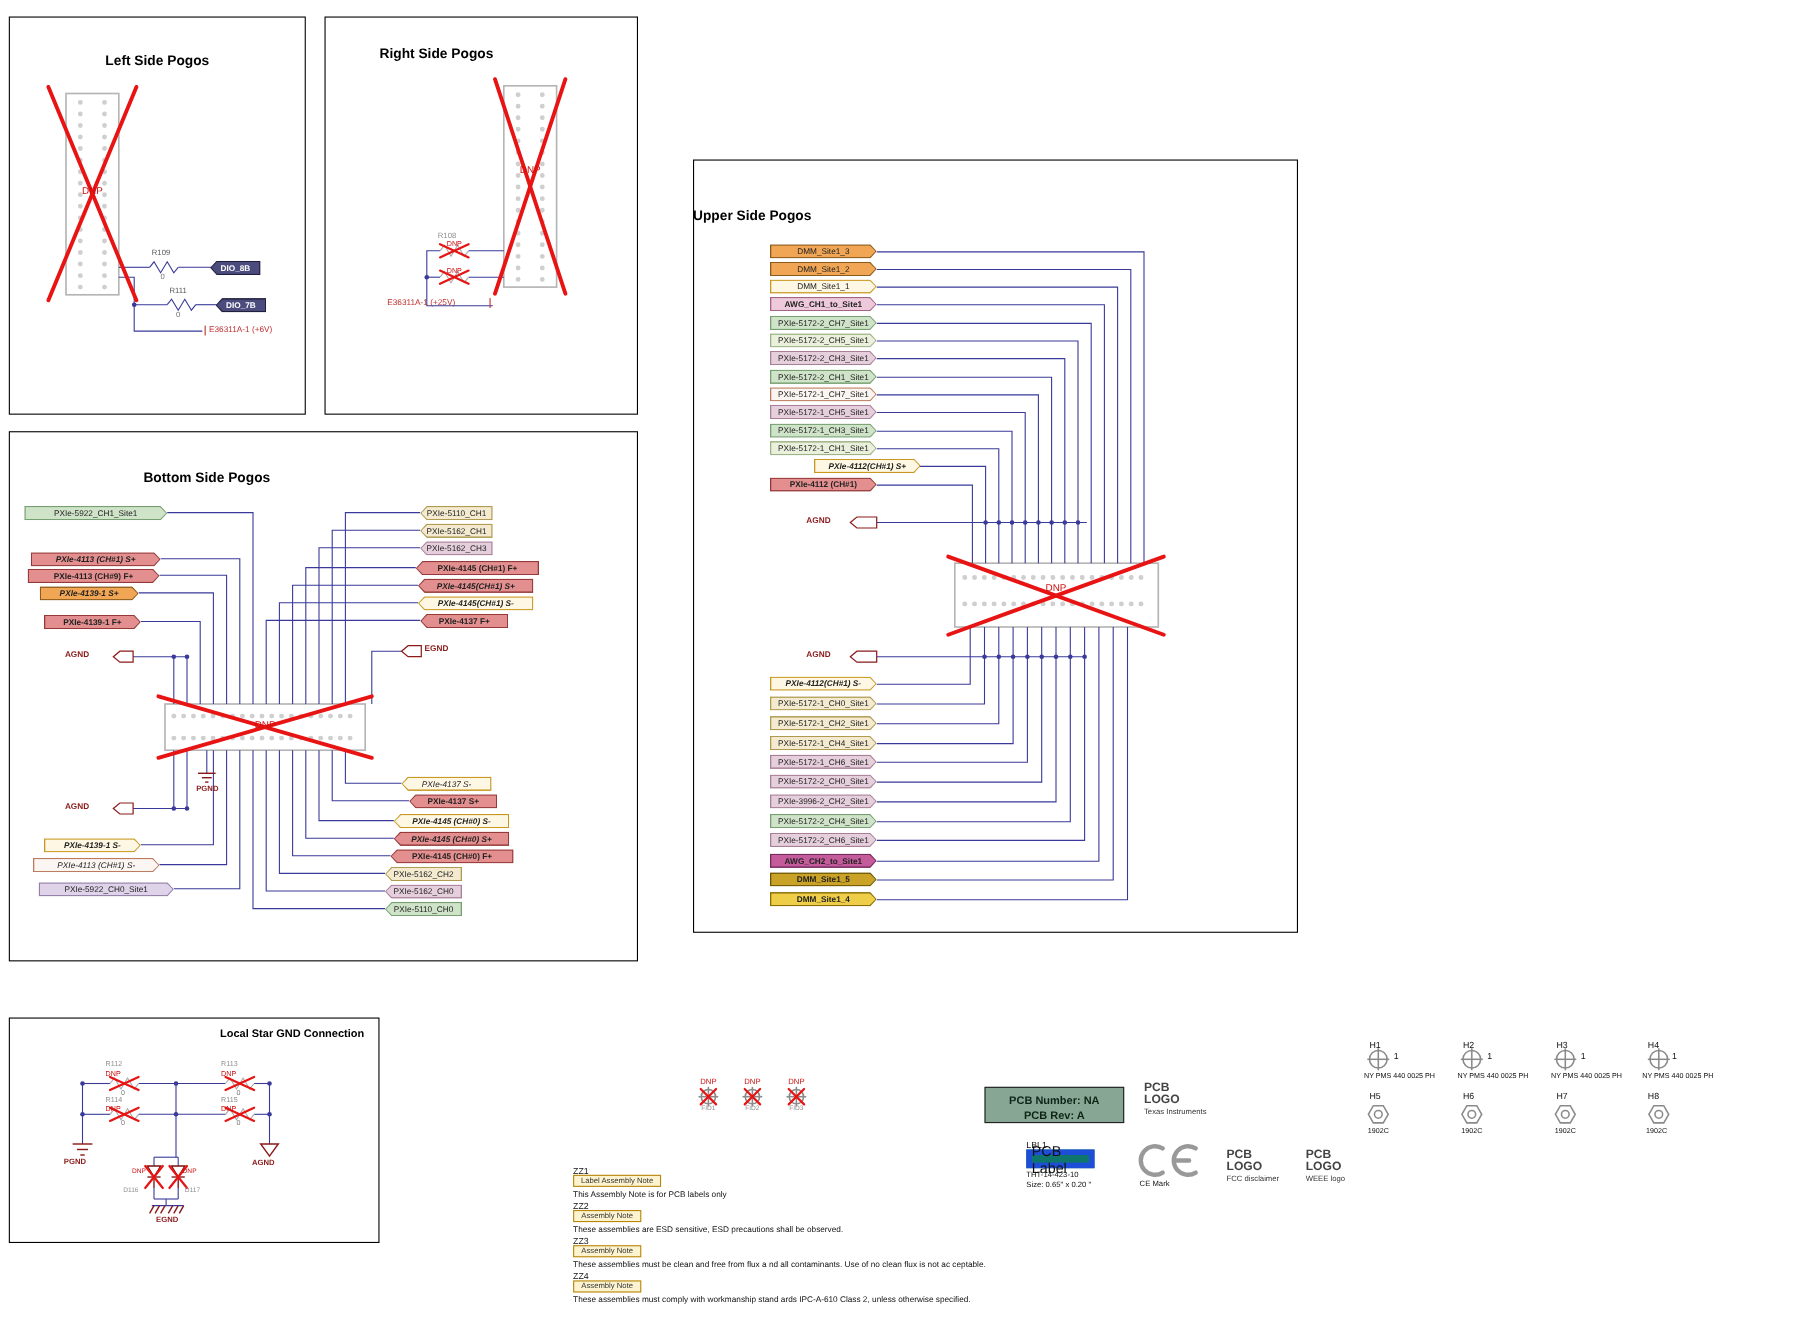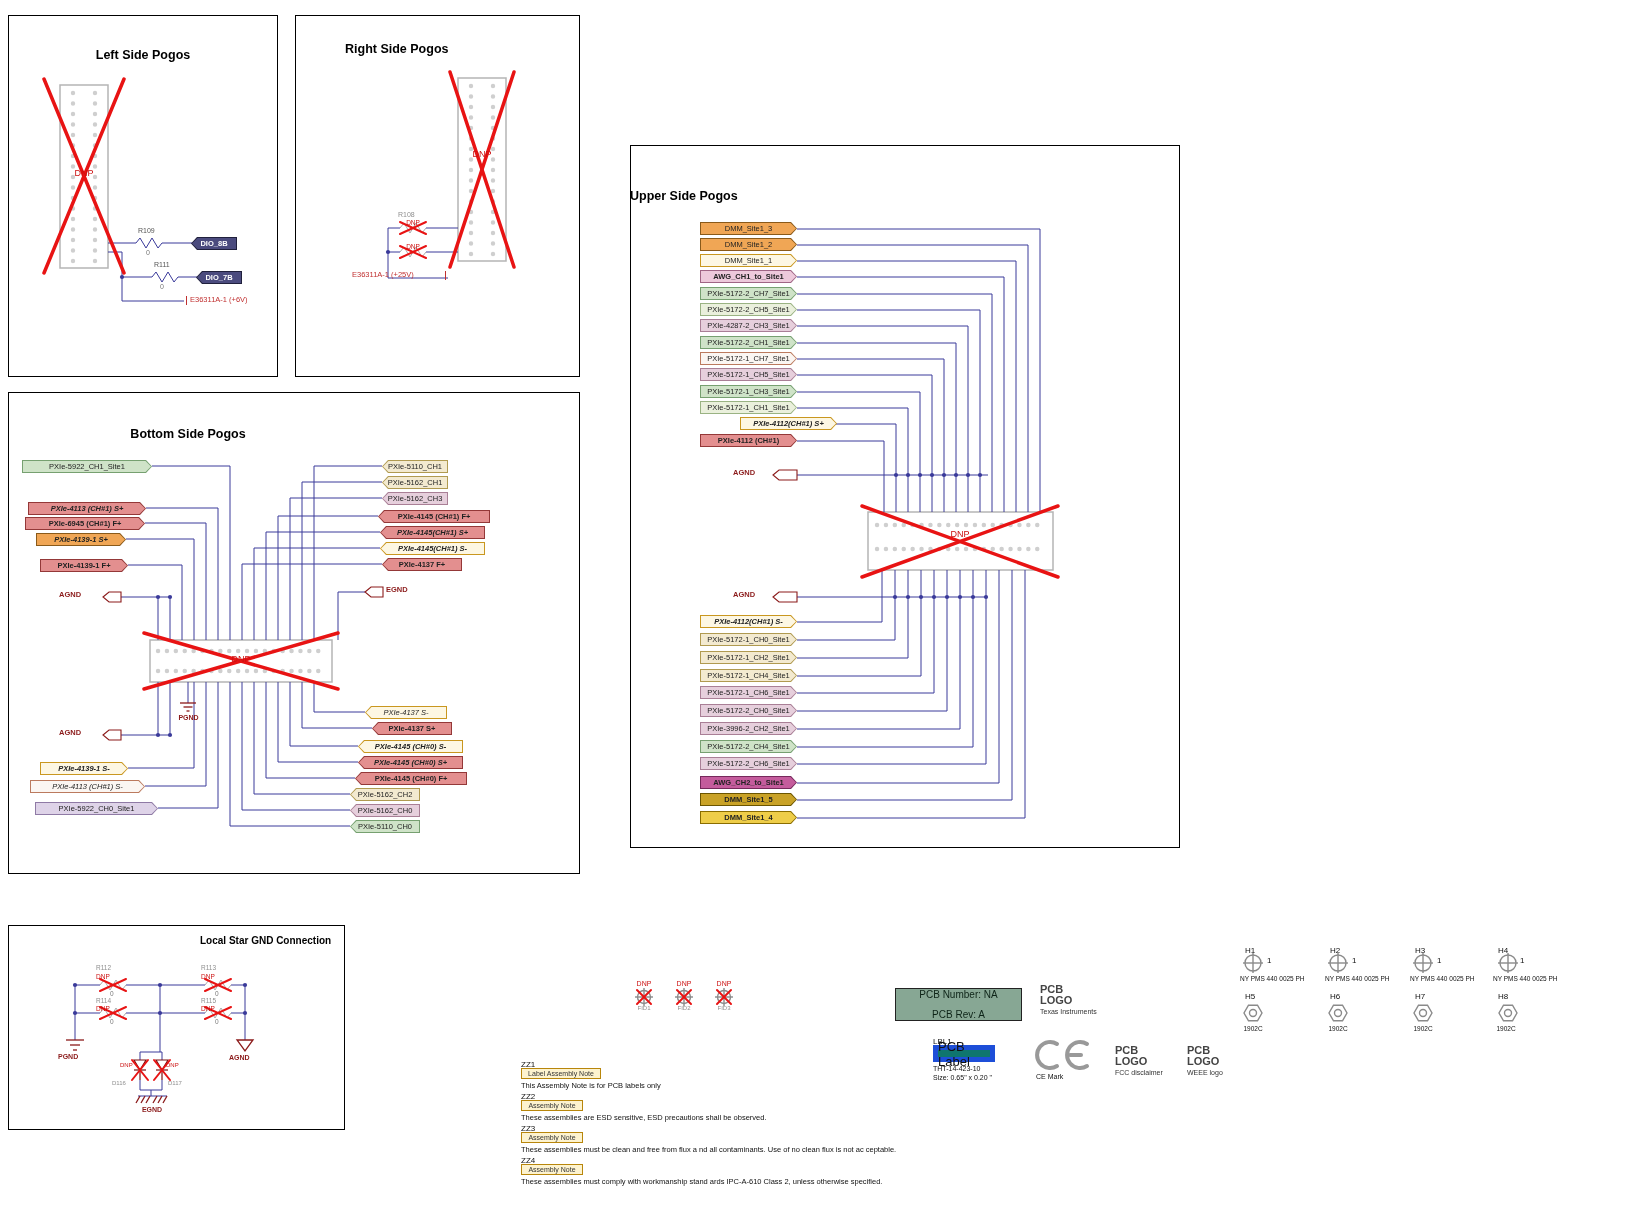--- a/index.html
+++ b/index.html
@@ -26,21 +26,21 @@
 .f-white{--f:var(--white);--b:var(--white-bd)}
 .f-paleg{--f:var(--paleg);--b:var(--paleg-bd)}
 .f-palegg{--f:var(--palegg);--b:var(--palegg-bd)}
 .f-mauve{--f:var(--mauve);--b:var(--mauve-bd)}
 .f-paley{--f:var(--paley);--b:var(--paley-bd)}
 .f-lav{--f:var(--lav);--b:var(--lav-bd)}
 .f-magenta{--f:var(--magenta);--b:var(--magenta-bd)}
 .f-pink{--f:var(--pink);--b:var(--pink-bd)}
 .f-navy{--f:var(--navyflag);--b:var(--navyflag-bd);color:#fff}
 .notebox{position:absolute;height:11px;border:1px solid var(--notebox);background:var(--notefill);display:flex;align-items:center;justify-content:center;font-size:7px;color:#333;z-index:3}
-.pcbinfo{position:absolute;background:var(--sage);border:1px solid #222;z-index:3;display:flex;flex-direction:column;align-items:center;justify-content:space-between;font-size:10px;color:#0e2418;gap:2px;font-weight:400}
+.pcbinfo{position:absolute;background:var(--sage);border:1px solid #222;z-index:3;display:flex;flex-direction:column;align-items:center;justify-content:flex-end;font-size:10px;color:#0e2418;gap:2px;font-weight:700}
 .lblbox{position:absolute;border:5px solid #1d4ed8;background:#0f766e;display:flex;align-items:center;justify-content:center;font-size:13px;z-index:3;color:#111}
 .w{stroke:var(--wire);stroke-width:1;fill:none}
 .wg{stroke:#aaa;stroke-width:1;fill:none}
 .x{stroke:var(--cross);stroke-width:3.5;stroke-linecap:round}
 .xs{stroke:var(--cross);stroke-width:2;stroke-linecap:round}
 .cb{fill:#fff;stroke:#b5b5b5;stroke-width:1.5}
 .pv{stroke:#cfcfcf;stroke-width:4.4;stroke-dasharray:0.1 10.4;stroke-linecap:round}
 .ph{stroke:#cfcfcf;stroke-width:4.4;stroke-dasharray:0.1 8.8;stroke-linecap:round}
 .gd{stroke:var(--darkred);stroke-width:1.3;fill:none}
 .gdf{stroke:var(--darkred);stroke-width:1.1;fill:#fff}
@@ -362,21 +362,21 @@
 <div class="flag fr f-pink b" style="left:700px;top:270px;width:97px">
     <span>AWG_CH1_to_Site1</span>
   </div>
 <div class="flag fr f-paleg" style="left:700px;top:287px;width:97px">
     <span>PXIe-5172-2_CH7_Site1</span>
   </div>
 <div class="flag fr f-palegg" style="left:700px;top:303px;width:97px">
     <span>PXIe-5172-2_CH5_Site1</span>
   </div>
 <div class="flag fr f-mauve" style="left:700px;top:319px;width:97px">
-    <span>PXIe-4287-2_CH3_Site1</span>
+    <span>PXIe-5172-2_CH3_Site1</span>
   </div>
 <div class="flag fr f-paleg" style="left:700px;top:336px;width:97px">
     <span>PXIe-5172-2_CH1_Site1</span>
   </div>
 <div class="flag fr f-white" style="left:700px;top:352px;width:97px">
     <span>PXIe-5172-1_CH7_Site1</span>
   </div>
 <div class="flag fr f-mauve" style="left:700px;top:368px;width:97px">
     <span>PXIe-5172-1_CH5_Site1</span>
   </div>
@@ -434,21 +434,21 @@
 <div class="t gnd rgt" style="left:59px;top:729px;width:38px;font-size:7.5px">AGND</div>
 <div class="t gnd" style="left:386px;top:586px;font-size:7.5px">EGND</div>
 <div class="t gnd ctr" style="left:175px;top:714px;width:27px;font-size:7px">PGND</div>
 <div class="flag fr f-paleg" style="left:22px;top:460px;width:130px">
     <span>PXIe-5922_CH1_Site1</span>
   </div>
 <div class="flag fr f-salmon b i" style="left:28px;top:502px;width:118px">
     <span>PXIe-4113 (CH#1) S+</span>
   </div>
 <div class="flag fr f-salmon b" style="left:25px;top:517px;width:120px">
-    <span>PXIe-6945 (CH#1) F+</span>
+    <span>PXIe-4113 (CH#9) F+</span>
   </div>
 <div class="flag fr f-orange b i" style="left:36px;top:533px;width:90px">
     <span>PXIe-4139-1 S+</span>
   </div>
 <div class="flag fr f-salmon b" style="left:40px;top:559px;width:88px">
     <span>PXIe-4139-1 F+</span>
   </div>
 <div class="flag fr f-cream b i" style="left:40px;top:762px;width:88px">
     <span>PXIe-4139-1 S-</span>
   </div>

